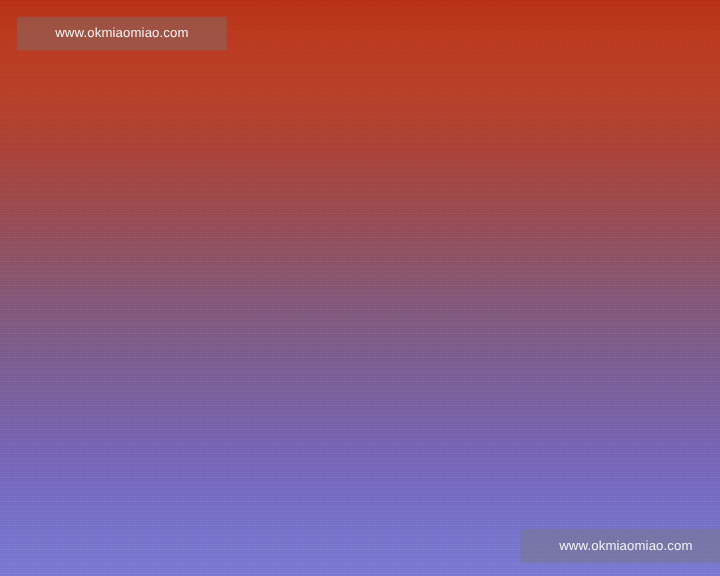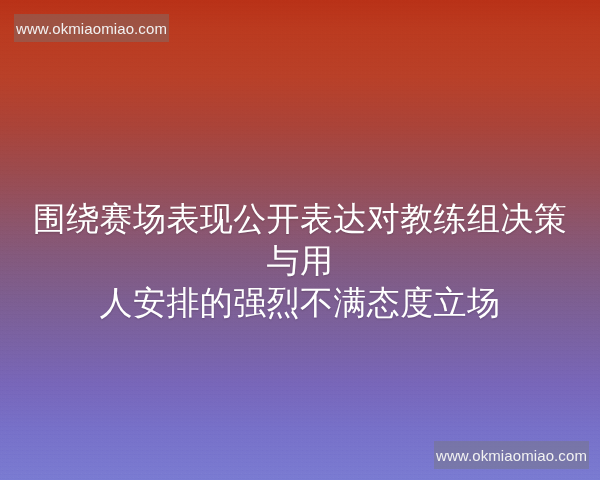--- a/index.html
+++ b/index.html
@@ -88,24 +88,24 @@
     text-shadow: 0 1px 2px rgba(0,0,0,0.18);
   }
 
   
   .watermark {
     position: absolute;
     display: flex;
     align-items: center;
     justify-content: center;
     height: 28px;
-    padding: 0 2px;
+    padding: 0 32px;
     background: rgba(120,120,120,0.42);
     color: #f2f2f2;
-    font-size: 15px;
+    font-size: 11px;
     font-weight: 400;
     letter-spacing: 0.1px;
     white-space: nowrap;
   }
 
   #watermark-top {
     left: 14px;
     top: 14px;
   }
 
@@ -120,20 +120,18 @@
 <div id="poster">
 
   <div id="gradient-layer"></div>
 
   <div id="noise-layer"></div>
 
   <div id="watermark-top" class="watermark">
     <span>www.okmiaomiao.com</span>
   </div>
 
-  <div id="headline">围绕赛场表现公开表达对教练组决策与用
-人安排的强烈不满态度立场</div>
 
   <div id="watermark-bottom" class="watermark">
     <span>www.okmiaomiao.com</span>
   </div>
 
 </div>
 
 </body></html>

